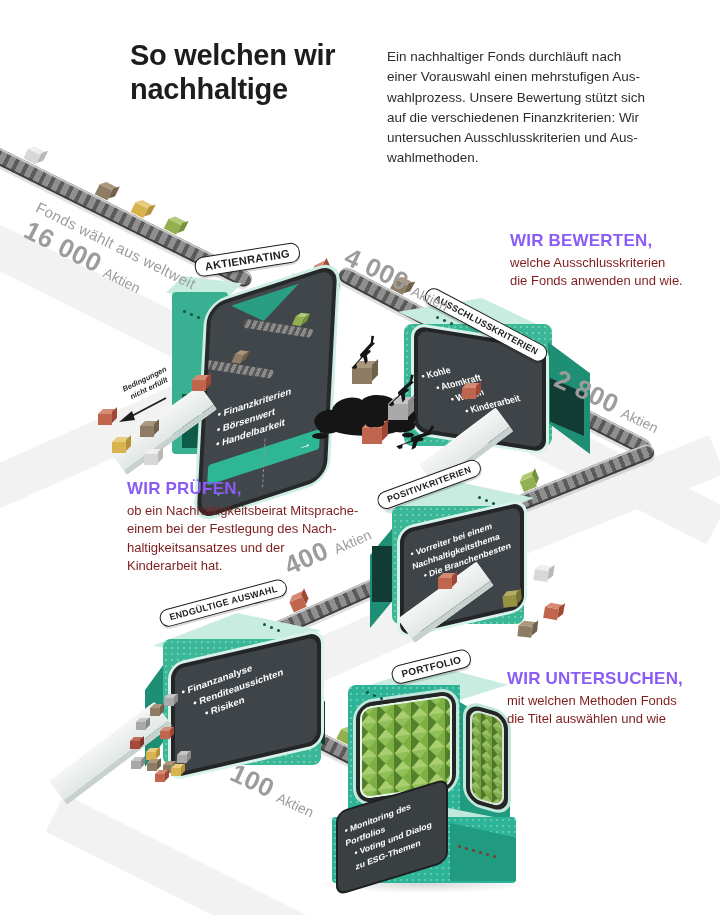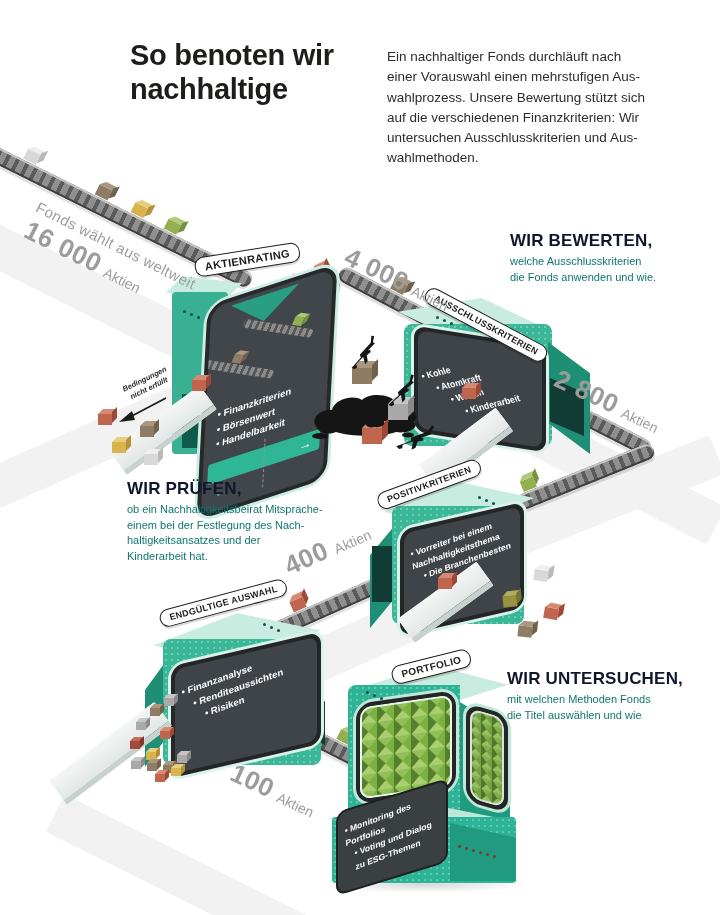--- a/index.html
+++ b/index.html
@@ -129,22 +129,22 @@
   .ppanel .crit li:nth-child(2){margin-left:8px;}
   .pshadow{position:absolute;left:-12px;top:230px;width:214px;height:18px;background:radial-gradient(ellipse,rgba(0,0,0,.16),transparent 70%);}
   .m5 .sign{left:64px;top:22px;transform:rotate(-14deg);font-size:10px;}
 
   
   .qty{position:absolute;color:#9c9c9c;white-space:nowrap;transform-origin:left center;z-index:4;}
   .qty .pre{display:block;font-size:15px;letter-spacing:.4px;margin-bottom:1px;}
   .qty .num{font-size:26px;font-weight:600;letter-spacing:.5px;}
   .qty .unit{font-size:14px;margin-left:7px;}
   .callout{position:absolute;z-index:6;}
-  .c-title{font-size:17px;font-weight:800;color:#0f172a;margin-bottom:3px;letter-spacing:.2px;}
-  .c-line{font-size:11px;line-height:1.42;color:#0f766e;}
+  .c-title{font-size:17px;font-weight:800;color:#8b5cf6;margin-bottom:3px;letter-spacing:.2px;}
+  .c-line{font-size:13px;line-height:1.42;color:#7f1d1d;}
   .rej-note{position:absolute;left:118px;top:374px;width:58px;font-size:7.5px;font-style:italic;font-weight:600;color:#2b2b2b;transform:rotate(-26deg);text-align:center;line-height:1.35;z-index:4;}
   .rej-arrow{position:absolute;left:116px;top:396px;z-index:4;}
   .art{position:absolute;z-index:3;}
 </style>
 </head>
 <body>
 
 <div class="canvas">
 
   <div class="floor rotd" style="left:-50px;top:202px;width:340px"></div>
@@ -377,21 +377,21 @@
     <div class="c-line">haltigkeitsansatzes und der</div>
     <div class="c-line">Kinderarbeit hat.</div>
   </div>
   <div class="callout" style="left:507px;top:669px">
     <div class="c-title">WIR UNTERSUCHEN,</div>
     <div class="c-line">mit welchen Methoden Fonds</div>
     <div class="c-line">die Titel auswählen und wie</div>
   </div>
 
   <div class="title">
-    <div>So benoten wir</div>
+    <div>So welchen wir</div>
     <div>nachhaltige</div>
   </div>
   <div class="intro">
     <div>Ein nachhaltiger Fonds durchläuft nach</div>
     <div>einer Vorauswahl einen mehrstufigen Aus-</div>
     <div>wahlprozess. Unsere Bewertung stützt sich</div>
     <div>auf die verschiedenen Finanzkriterien: Wir</div>
     <div>untersuchen Ausschlusskriterien und Aus-</div>
     <div>wahlmethoden.</div>
   </div>

